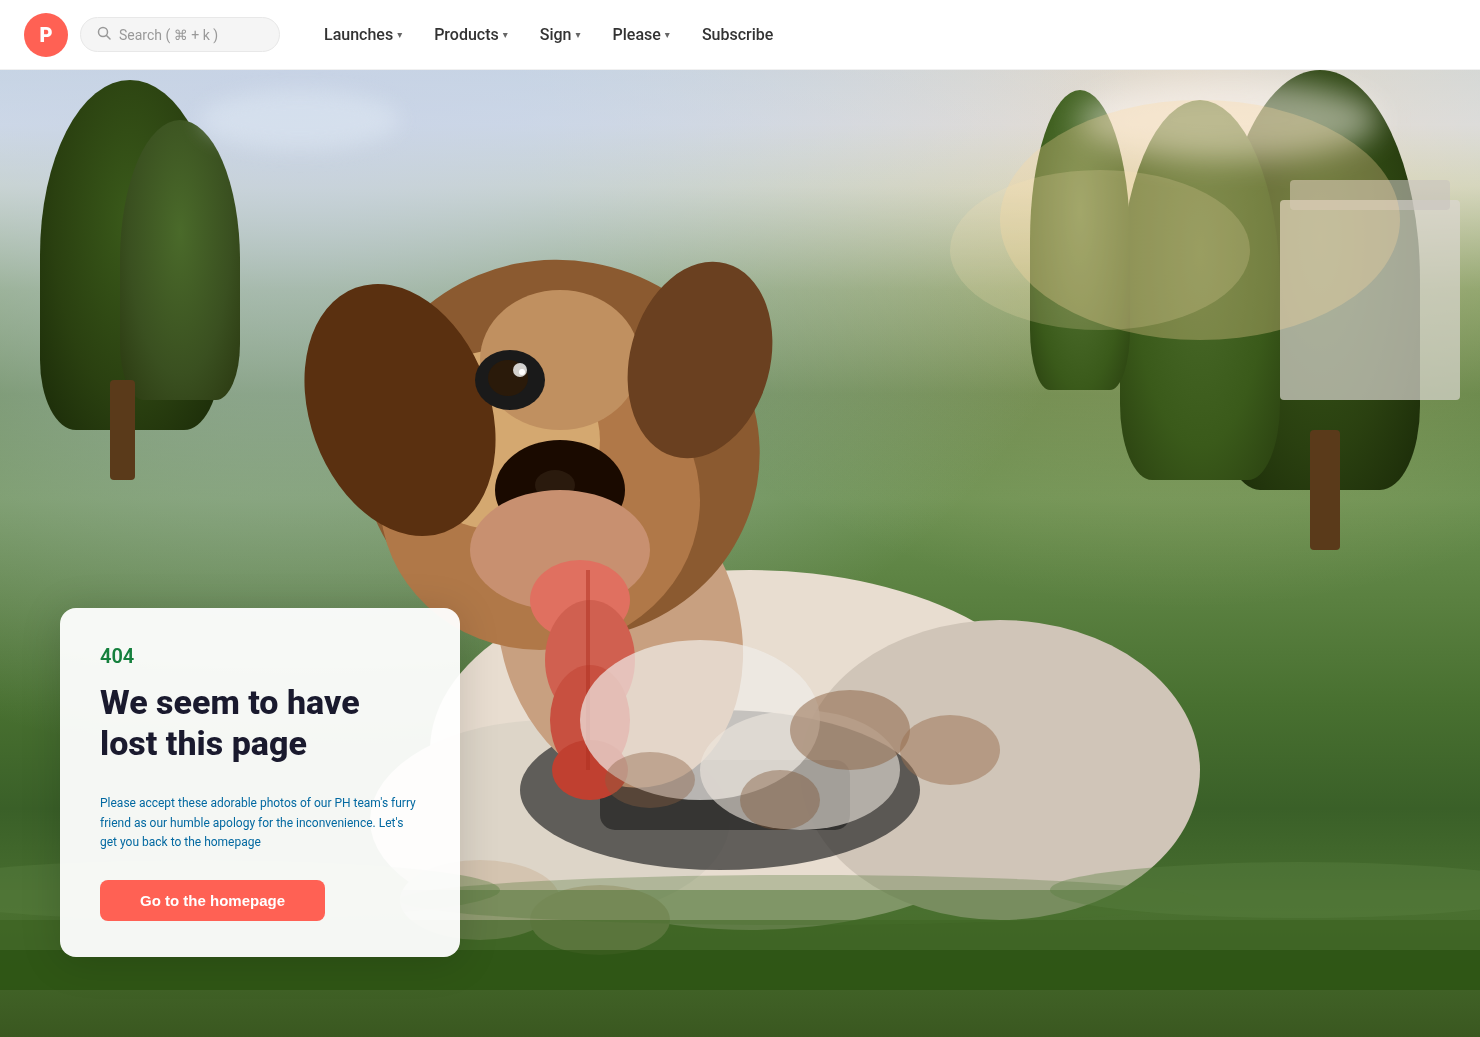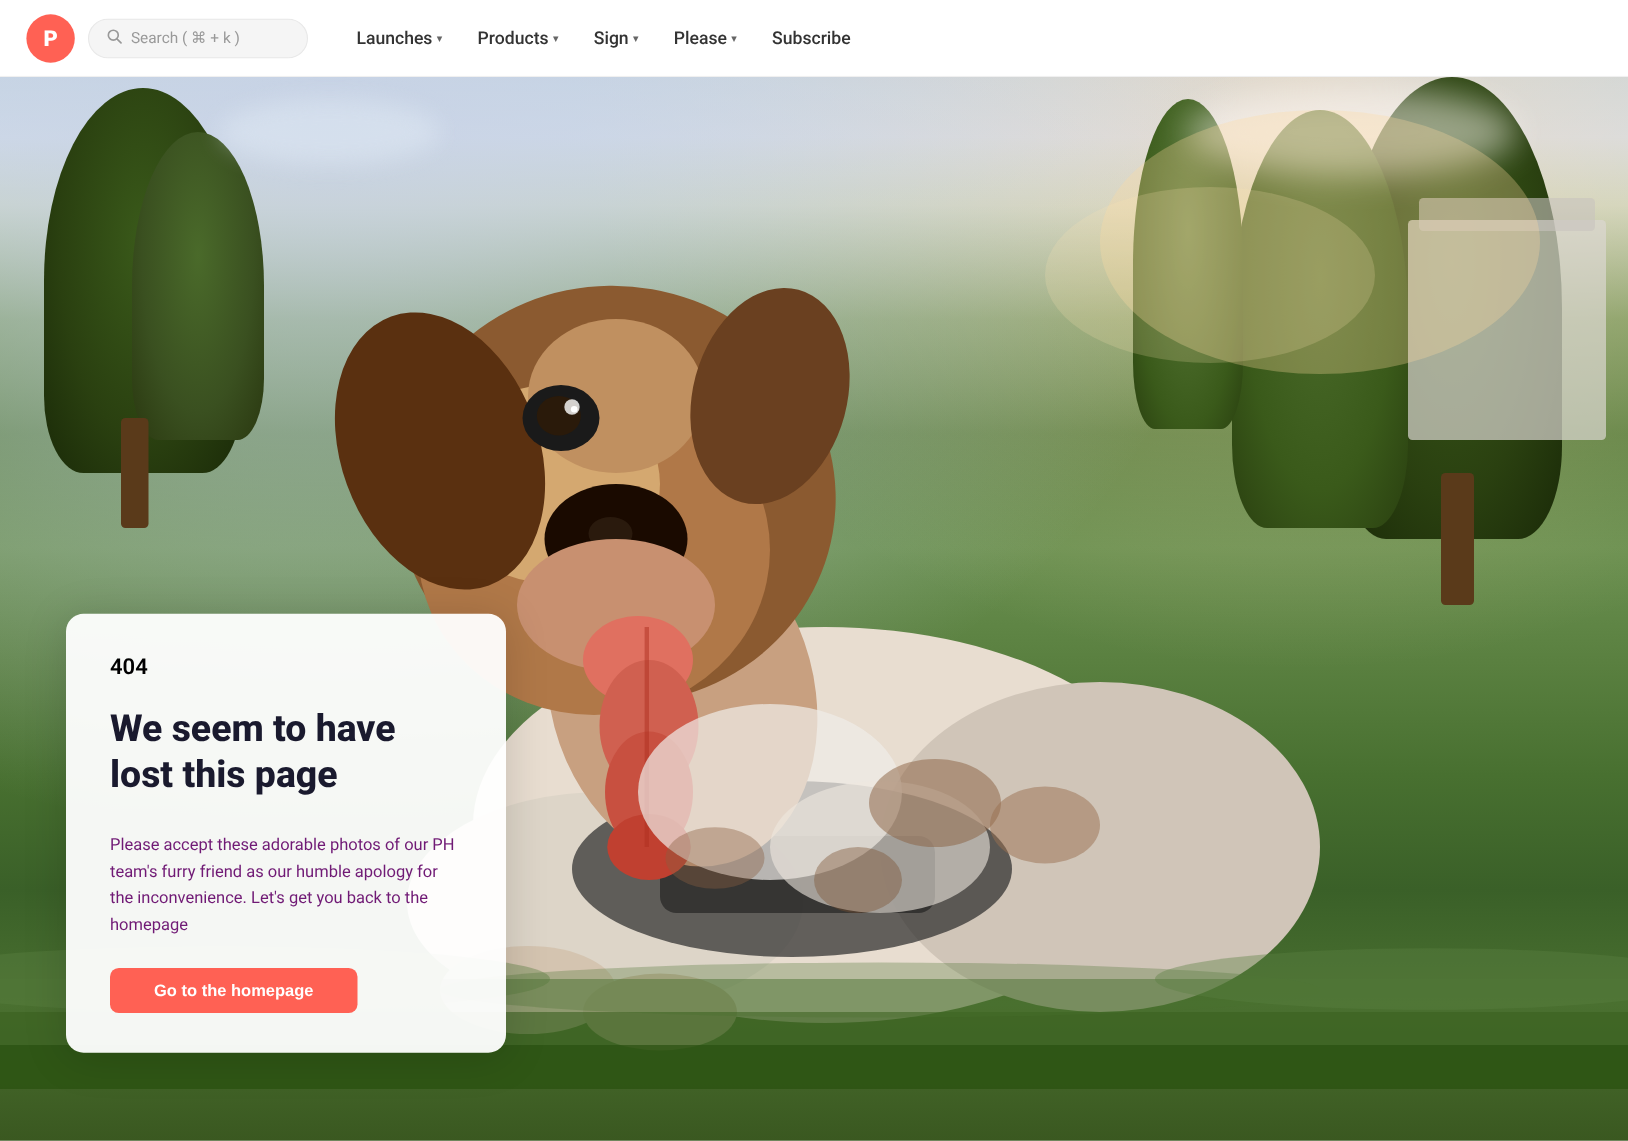--- a/index.html
+++ b/index.html
@@ -133,35 +133,35 @@
       width: 400px;
       background: rgba(255,255,255,0.95);
       border-radius: 16px;
       padding: 36px 40px;
       box-shadow: 0 4px 40px rgba(0,0,0,0.15);
     }
 
     .error-code {
       font-size: 20px;
       font-weight: 600;
-      color: #000000;
-      margin-bottom: 25px;
+      color: #15803d;
+      margin-bottom: 14px;
     }
 
     .error-title {
       font-size: 34px;
       font-weight: 800;
       color: #1a1a2e;
       line-height: 1.2;
       margin-bottom: 31px;
     }
 
     .error-description {
-      font-size: 15px;
-      color: #701a75;
+      font-size: 12px;
+      color: #0369a1;
       line-height: 1.6;
       margin-bottom: 28px;
     }
 
     .homepage-btn {
       display: inline-flex;
       align-items: center;
       padding: 12px 40px;
       background: #ff6154;
       color: #fff;

